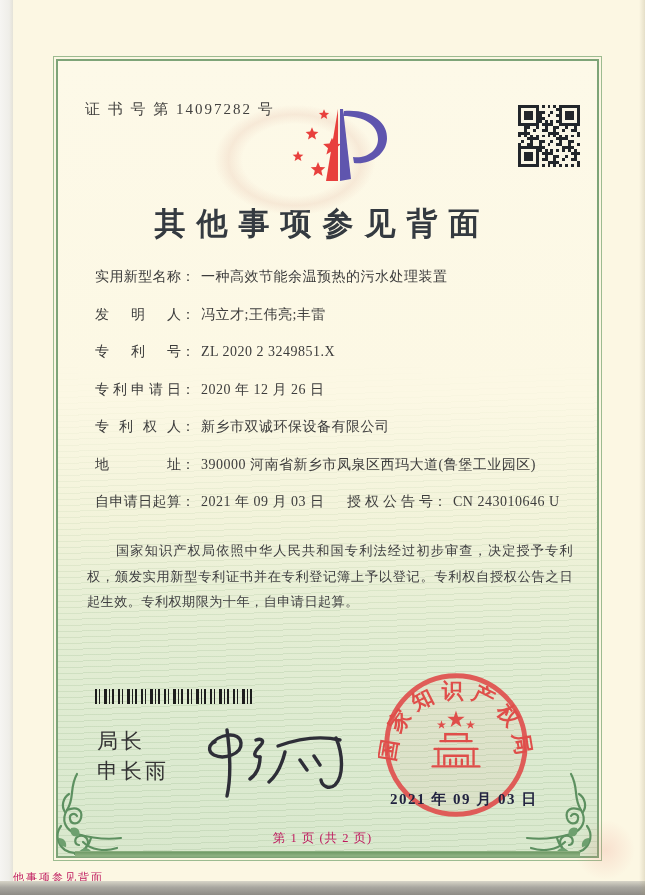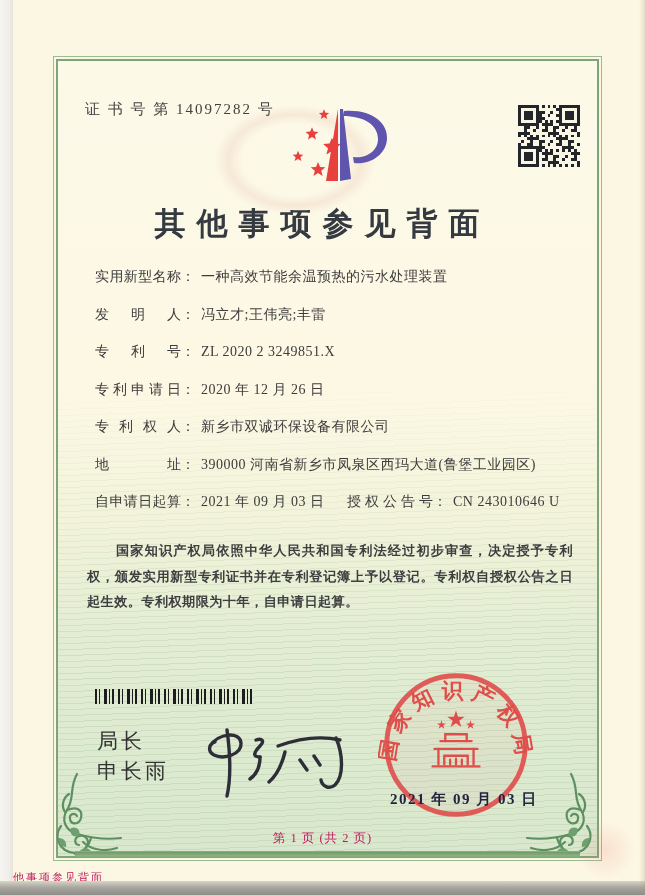--- a/index.html
+++ b/index.html
@@ -54,21 +54,21 @@
            letter-spacing:11px; color:#343a40; white-space:nowrap; }
 
   .fields { position:absolute; left:95px; top:268px; width:480px; font-size:14px; color:#3c3c3c; }
   .frow { position:relative; height:37.5px; white-space:nowrap; }
   .f-label { display:inline-block; width:86px; text-align:justify; text-align-last:justify; color:#3c3c3c; }
   .f-colon { display:inline-block; margin-right:6px; }
   .f-value { letter-spacing:.5px; }
   .grant2 { position:absolute; left:252px; top:0; }
 
   .paras { position:absolute; left:87px; top:538px; width:486px; font-size:13.2px;
-           line-height:25.5px; color:#3e3e40; text-align:justify;font-weight:bold; }
+           line-height:25.5px; color:#3e3e40; text-align:justify; }
   .paras p { text-indent:2.2em; letter-spacing:0.4px; }
 
   .barcode { position:absolute; left:95px; top:689px; width:160px; height:15px;
      background:repeating-linear-gradient(90deg,
        #1d1d1d 0 2px, transparent 2px 4px,
        #1d1d1d 4px 5px, transparent 5px 9px,
        #1d1d1d 9px 12px, transparent 12px 14px,
        #1d1d1d 14px 15px, transparent 15px 17px,
        #1d1d1d 17px 19px, transparent 19px 23px); }
 

